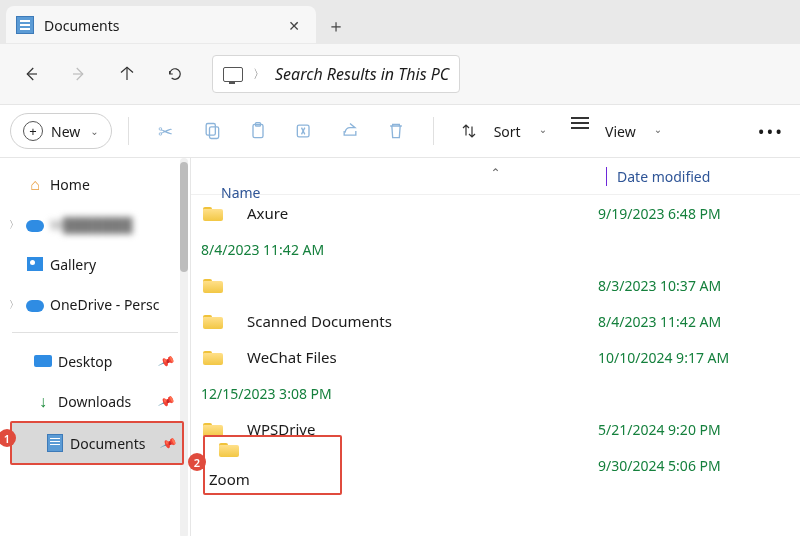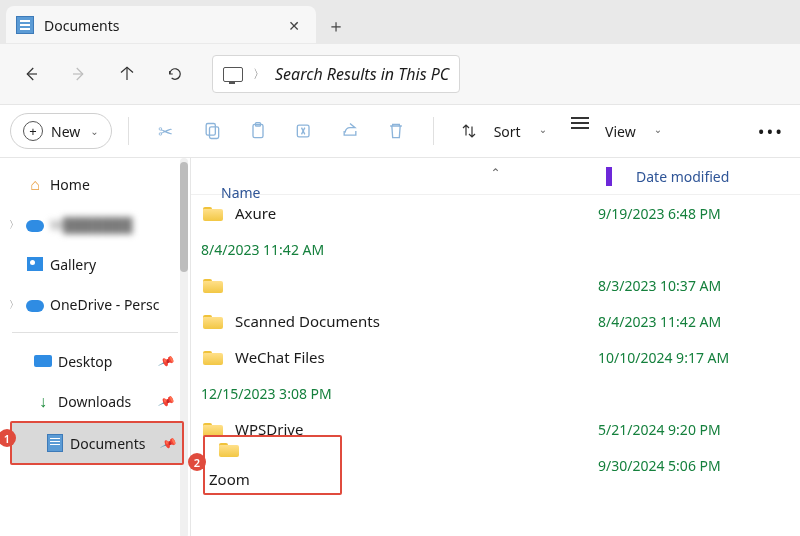--- a/index.html
+++ b/index.html
@@ -230,31 +230,31 @@
   }
   .headers {
     display:flex;
     height:36px;
     align-items:center;
     color:#2f5597;
     font-size:14px;
     border-bottom: 1px solid #f0f0f0;
   }
   .col-name { width: 385px; padding-left: 30px; margin-top: 32px; }
-  .col-date { flex:1; padding-left: 24px; border-left:6px solid #6d28d9; }
+  .col-date { flex:1; padding-left: 10px; border-left:1px solid #6d28d9; }
   .row {
     display:flex;
     height:36px;
     align-items:center;
     font-size:15px;
   }
   .row .rname {
     width:385px;
     padding-left: 12px;
-    display:flex; align-items:center; gap:12px;
+    display:flex; align-items:center; gap:24px;
   }
   .row .rdate {
     flex:1; padding-left:10px;
     color:#15803d;
     font-size:14px;
   }
   .folder-icon {
     width:20px; height:16px;
     position:relative;
     display:inline-block;

